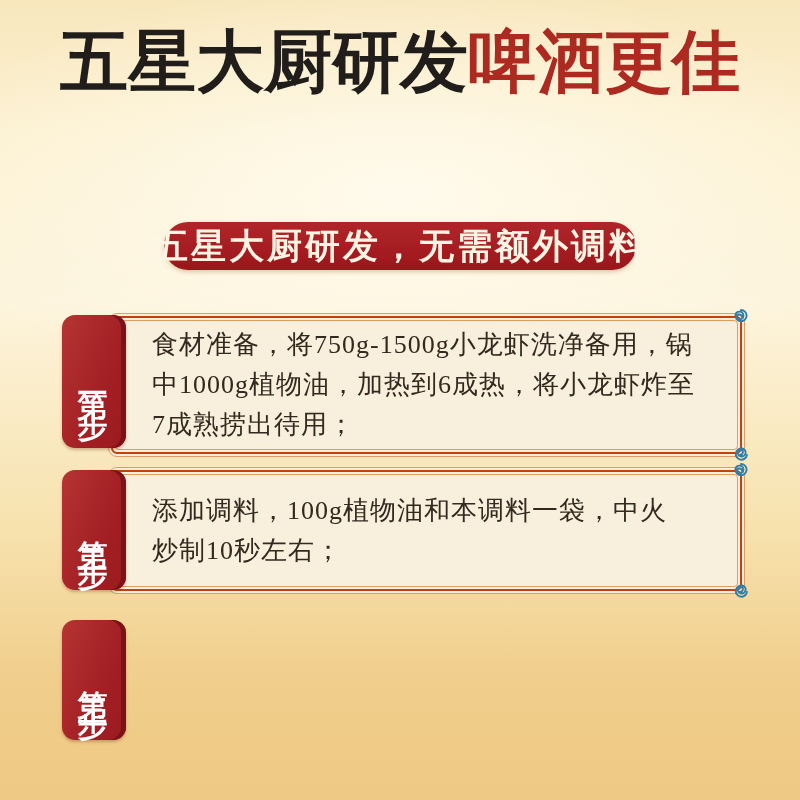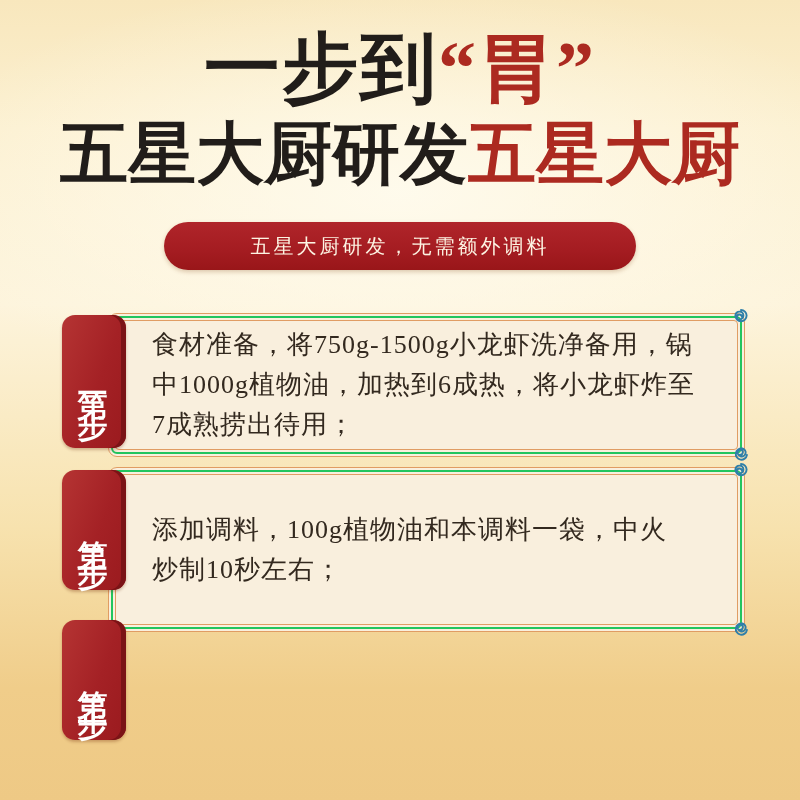--- a/index.html
+++ b/index.html
@@ -32,35 +32,35 @@
 
   
   .banner {
     position: absolute; top: 222px; left: 50%; transform: translateX(-50%);
     width: 472px; height: 48px; border-radius: 24px;
     background: linear-gradient(180deg, #b0252a 0%, #a41c21 60%, #991619 100%);
     display: flex; align-items: center; justify-content: center;
     box-shadow: 0 2px 4px rgba(120,60,10,0.25);
   }
   .banner-text {
-    color: #fdf4e3; font-size: 20px; letter-spacing: 3px; white-space: nowrap;
-    font-weight: 400;
+    color: #fdf4e3; font-size: 35px; letter-spacing: 3px; white-space: nowrap;
+    font-weight: 700;
   }
 
   
   .step-box {
     position: absolute; left: 108px; width: 637px;
     background: #f9efdd;
     border: 1px solid #e09c63;
     border-radius: 9px;
     padding: 2px;
   }
   .box-mid {
     height: 100%;
-    border: 2px solid #22c55e;
+    border: 2px solid #c2410c;
     border-radius: 6px;
     padding: 2px;
   }
   .box-in {
     height: 100%;
     border: 1px solid #e09c63;
     border-radius: 4px;
     background: #f9efdd;
     display: flex; align-items: center;
     padding: 6px 18px 6px 36px;
@@ -93,25 +93,22 @@
     font-family: "Liberation Sans", "DejaVu Sans", sans-serif;
     padding-right: 4px;
   }
 </style>
 </head>
 <body>
 
 <div class="canvas">
 
   <div class="title-block">
-    <div class="title-line1">
-      <span class="t-black">一步到</span><span class="t-red">“胃”</span>
-    </div>
     <div class="title-line2">
-      <span class="t-black">五星大厨研发</span><span class="t-red">五星大厨</span>
+      <span class="t-black">五星大厨研发</span><span class="t-red">啤酒更佳</span>
     </div>
   </div>
 
   <div class="banner">
     <span class="banner-text">五星大厨研发，无需额外调料</span>
   </div>
 
   <div class="step-box" style="top:313px; height:144px;">
     <span class="curl curl-tr">
       <svg viewBox="0 0 20 20">
@@ -128,21 +125,21 @@
         <div class="box-text">食材准备，将750g-1500g小龙虾洗净备用，锅
 中1000g植物油，加热到6成热，将小龙虾炸至
 7成熟捞出待用；</div>
       </div>
     </div>
   </div>
   <div class="step-badge" style="top:315px; height:133px;">
     <span class="badge-label">第一步</span>
   </div>
 
-  <div class="step-box" style="top:467px; height:165px;">
+  <div class="step-box" style="top:467px; height:127px;">
     <span class="curl curl-tr">
       <svg viewBox="0 0 20 20">
           <path d="M10 2.5 a 7 7 0 1 1 -7 7 a 5 5 0 1 1 5 5 a 3.2 3.2 0 1 1 3.2 -3.2" fill="none" stroke="#2f7fa9" stroke-width="2.4" stroke-linecap="round"></path>
         </svg>
     </span>
     <span class="curl curl-br">
       <svg viewBox="0 0 20 20">
           <path d="M10 2.5 a 7 7 0 1 1 -7 7 a 5 5 0 1 1 5 5 a 3.2 3.2 0 1 1 3.2 -3.2" fill="none" stroke="#2f7fa9" stroke-width="2.4" stroke-linecap="round"></path>
         </svg>
     </span>

